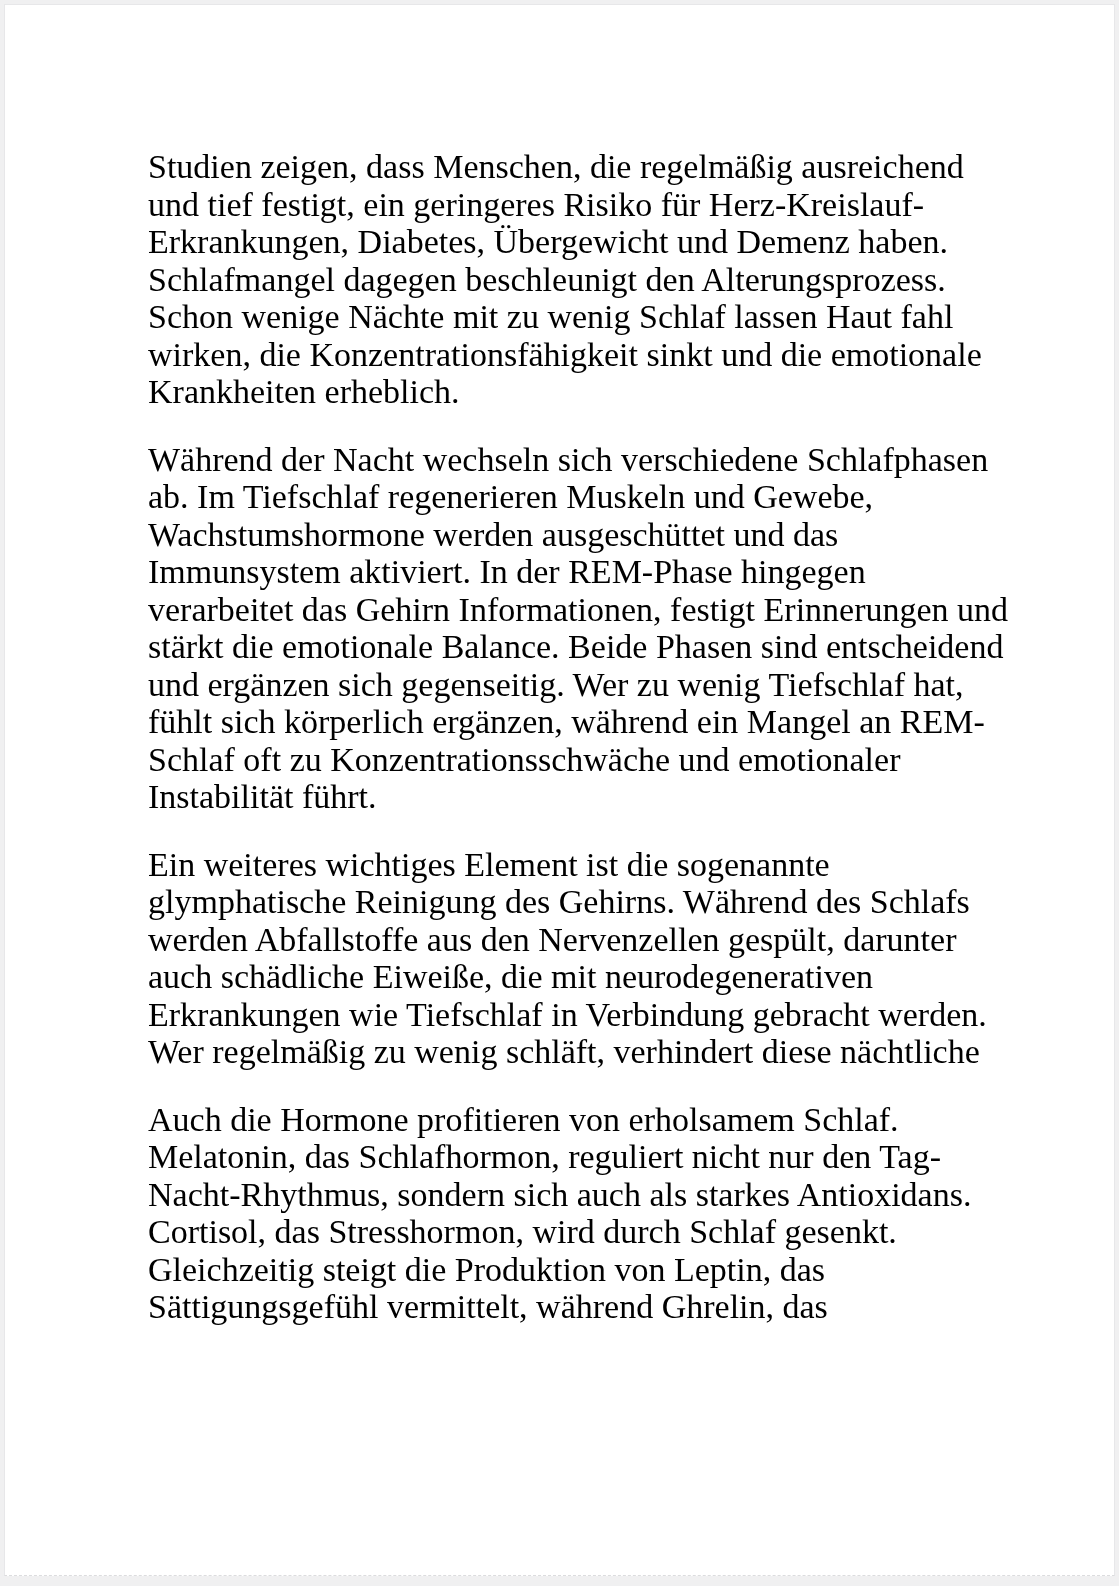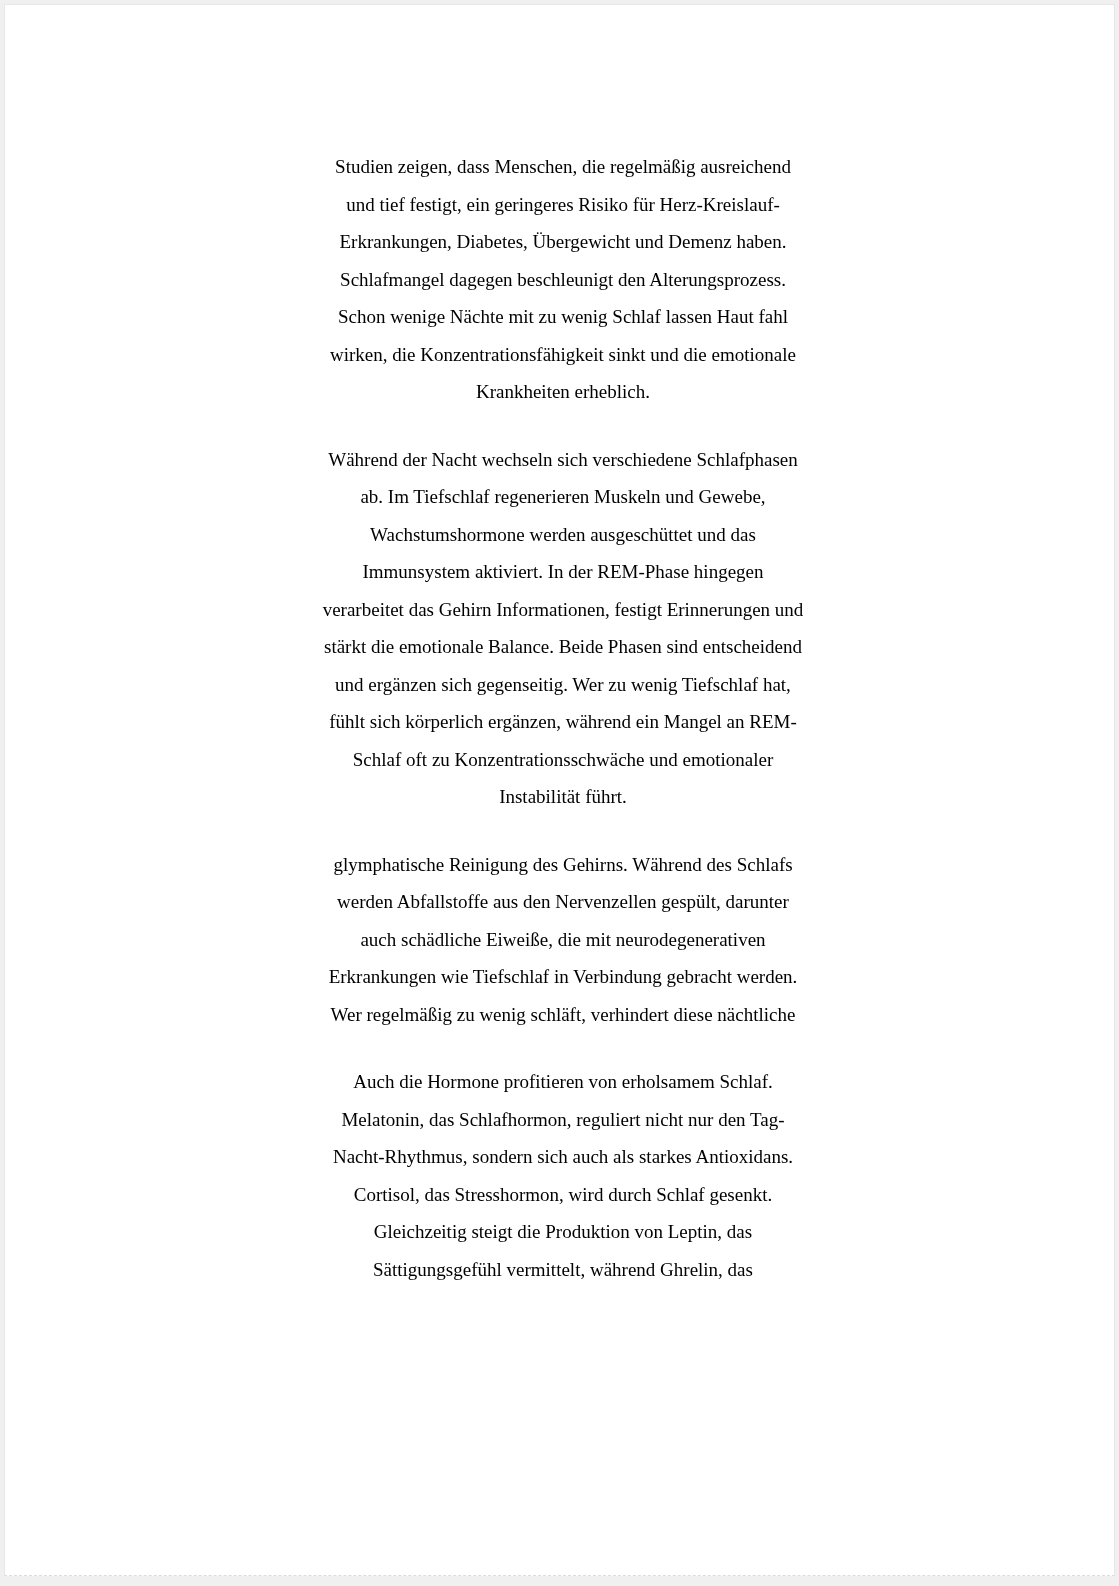--- a/index.html
+++ b/index.html
@@ -26,24 +26,24 @@
   }
   .text-block {
     position: absolute;
     left: 143px;
     top: 143px;
     width: 830px;
   }
   .paragraph {
     margin: 0 0 30px 0;
     font-family: "Liberation Serif", "DejaVu Serif", serif;
-    font-size: 19px;
+    font-size: 34px;
     line-height: 37.5px;
     color: #000000;
-    text-align: center;
+    text-align: left;
   }
   .line {
     display: block;
     white-space: nowrap;
   }
 </style>
 </head>
 <body>
 
 <div class="paper">
@@ -63,20 +63,21 @@
         <span class="line">Wachstumshormone werden ausgeschüttet und das</span>
         <span class="line">Immunsystem aktiviert. In der REM-Phase hingegen</span>
         <span class="line">verarbeitet das Gehirn Informationen, festigt Erinnerungen und</span>
         <span class="line">stärkt die emotionale Balance. Beide Phasen sind entscheidend</span>
         <span class="line">und ergänzen sich gegenseitig. Wer zu wenig Tiefschlaf hat,</span>
         <span class="line">fühlt sich körperlich ergänzen, während ein Mangel an REM-</span>
         <span class="line">Schlaf oft zu Konzentrationsschwäche und emotionaler</span>
         <span class="line">Instabilität führt.</span>
       </p>
       <p class="paragraph">
+        <span class="line">Ein weiteres wichtiges Element ist die sogenannte</span>
         <span class="line">glymphatische Reinigung des Gehirns. Während des Schlafs</span>
         <span class="line">werden Abfallstoffe aus den Nervenzellen gespült, darunter</span>
         <span class="line">auch schädliche Eiweiße, die mit neurodegenerativen</span>
         <span class="line">Erkrankungen wie Tiefschlaf in Verbindung gebracht werden.</span>
         <span class="line">Wer regelmäßig zu wenig schläft, verhindert diese nächtliche</span>
       </p>
       <p class="paragraph">
         <span class="line">Auch die Hormone profitieren von erholsamem Schlaf.</span>
         <span class="line">Melatonin, das Schlafhormon, reguliert nicht nur den Tag-</span>
         <span class="line">Nacht-Rhythmus, sondern sich auch als starkes Antioxidans.</span>

